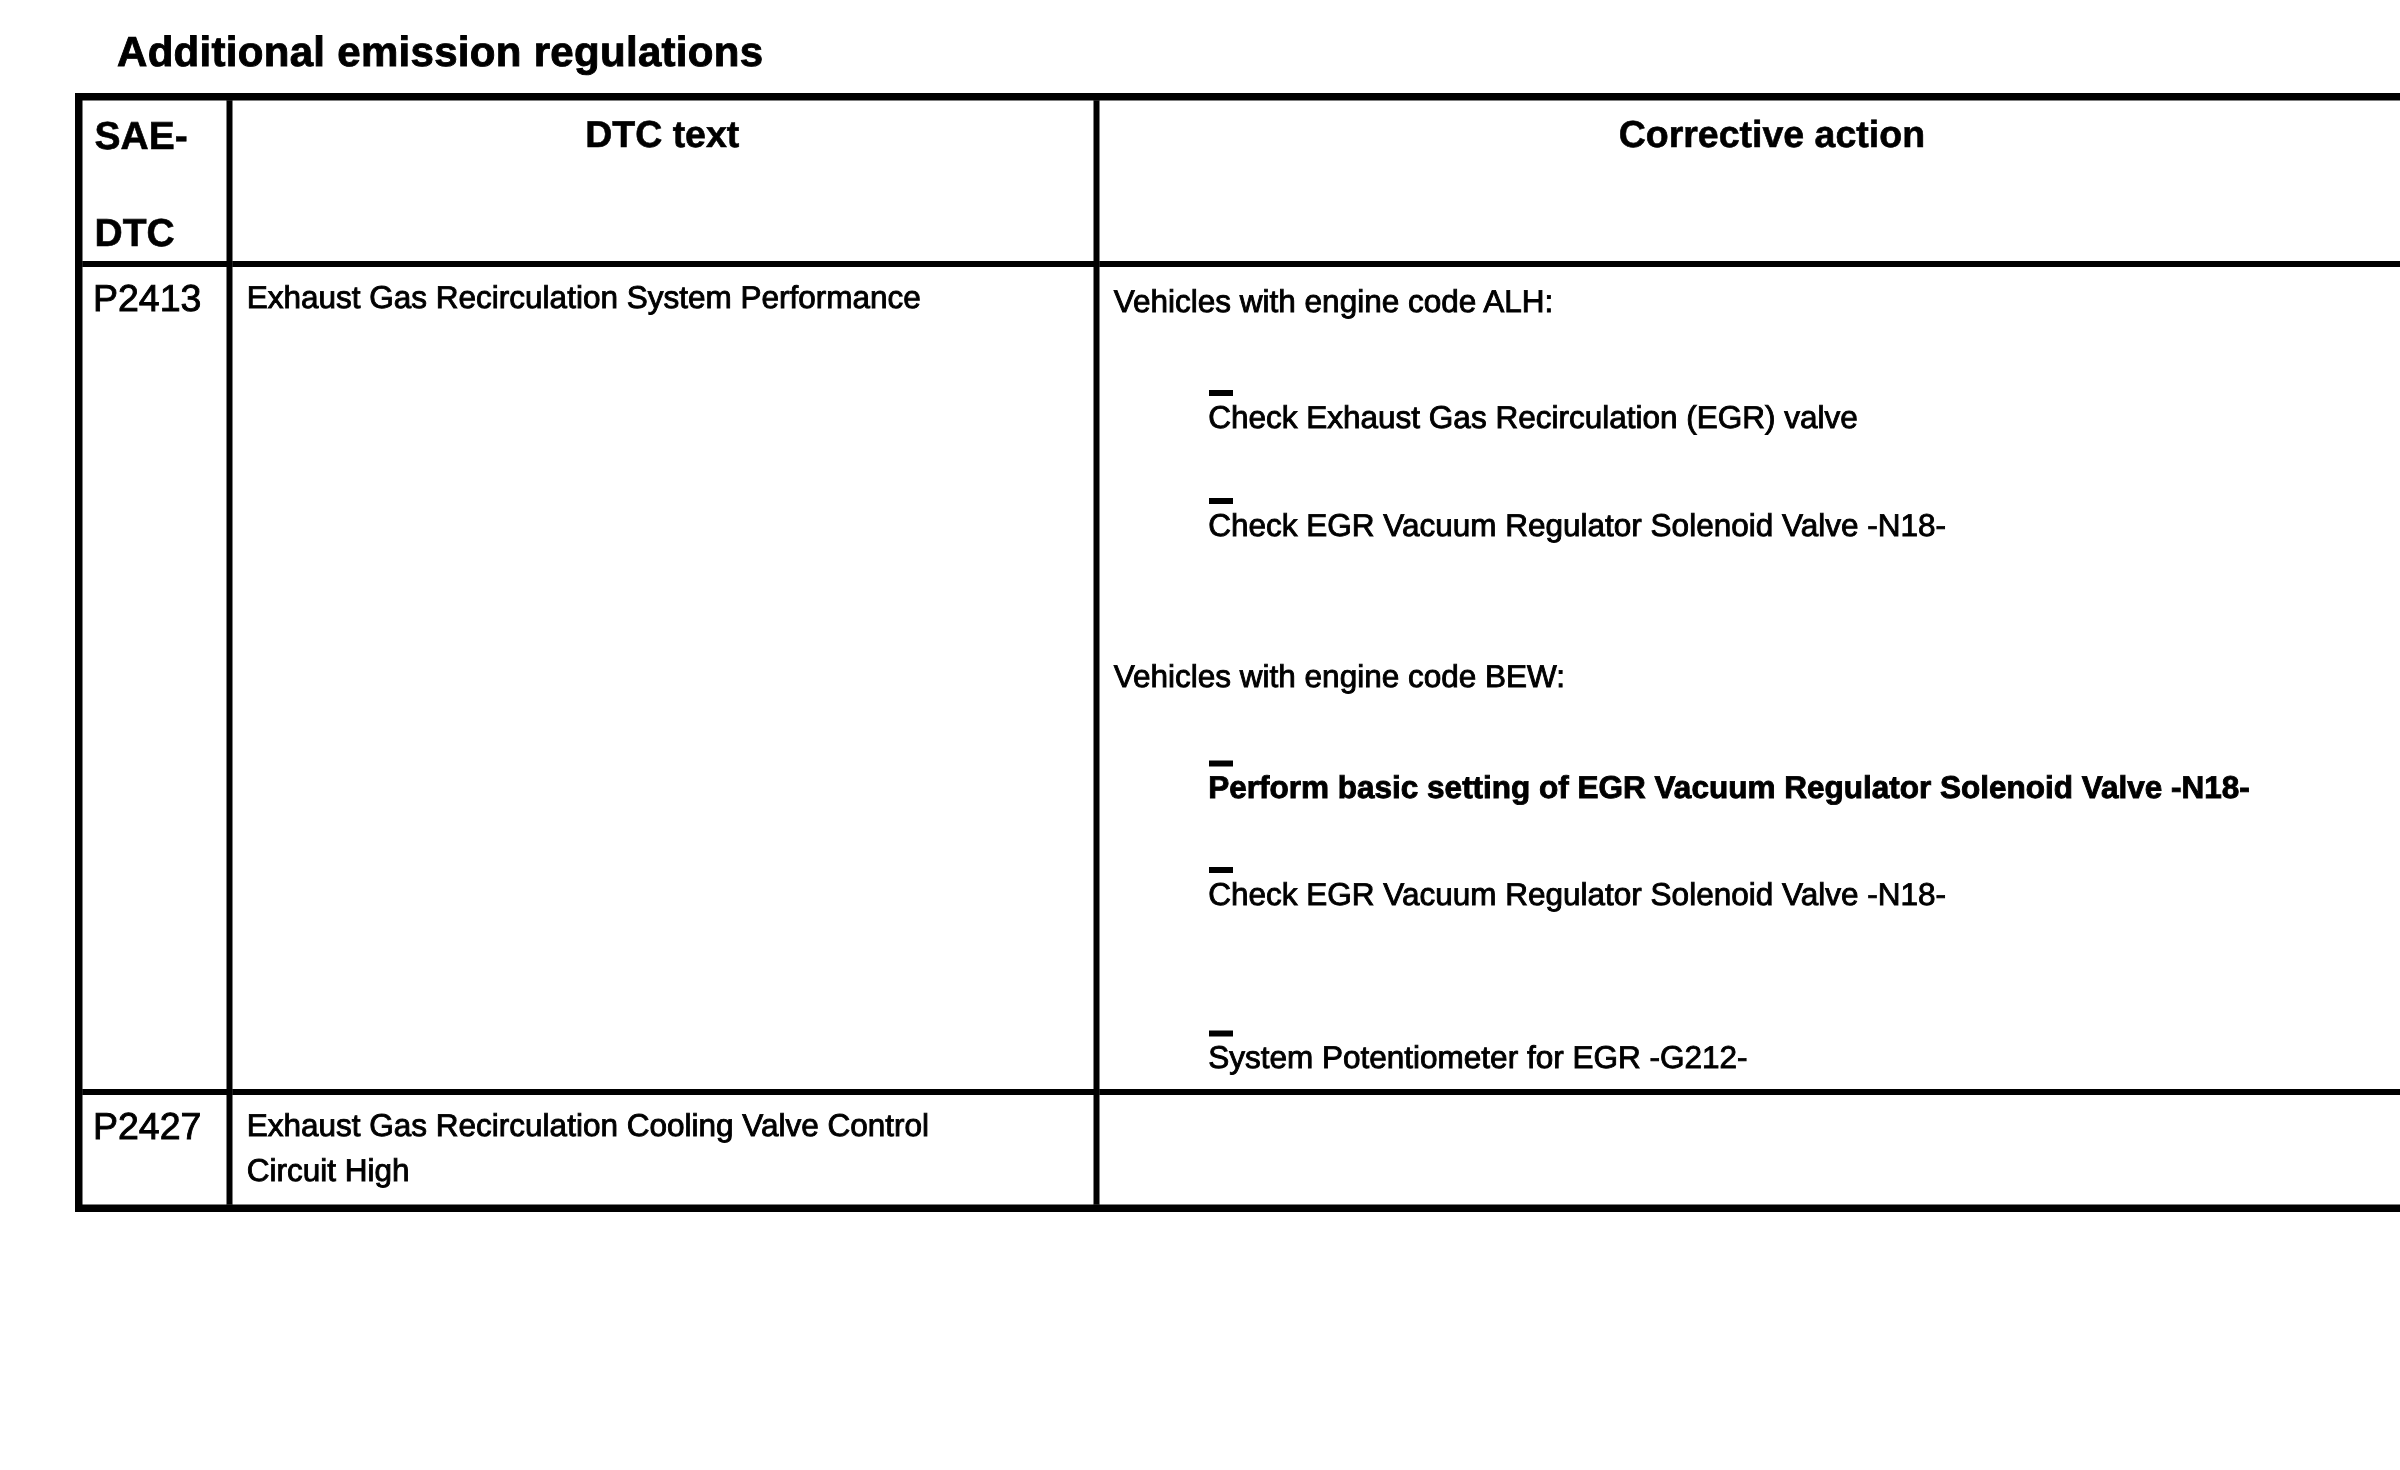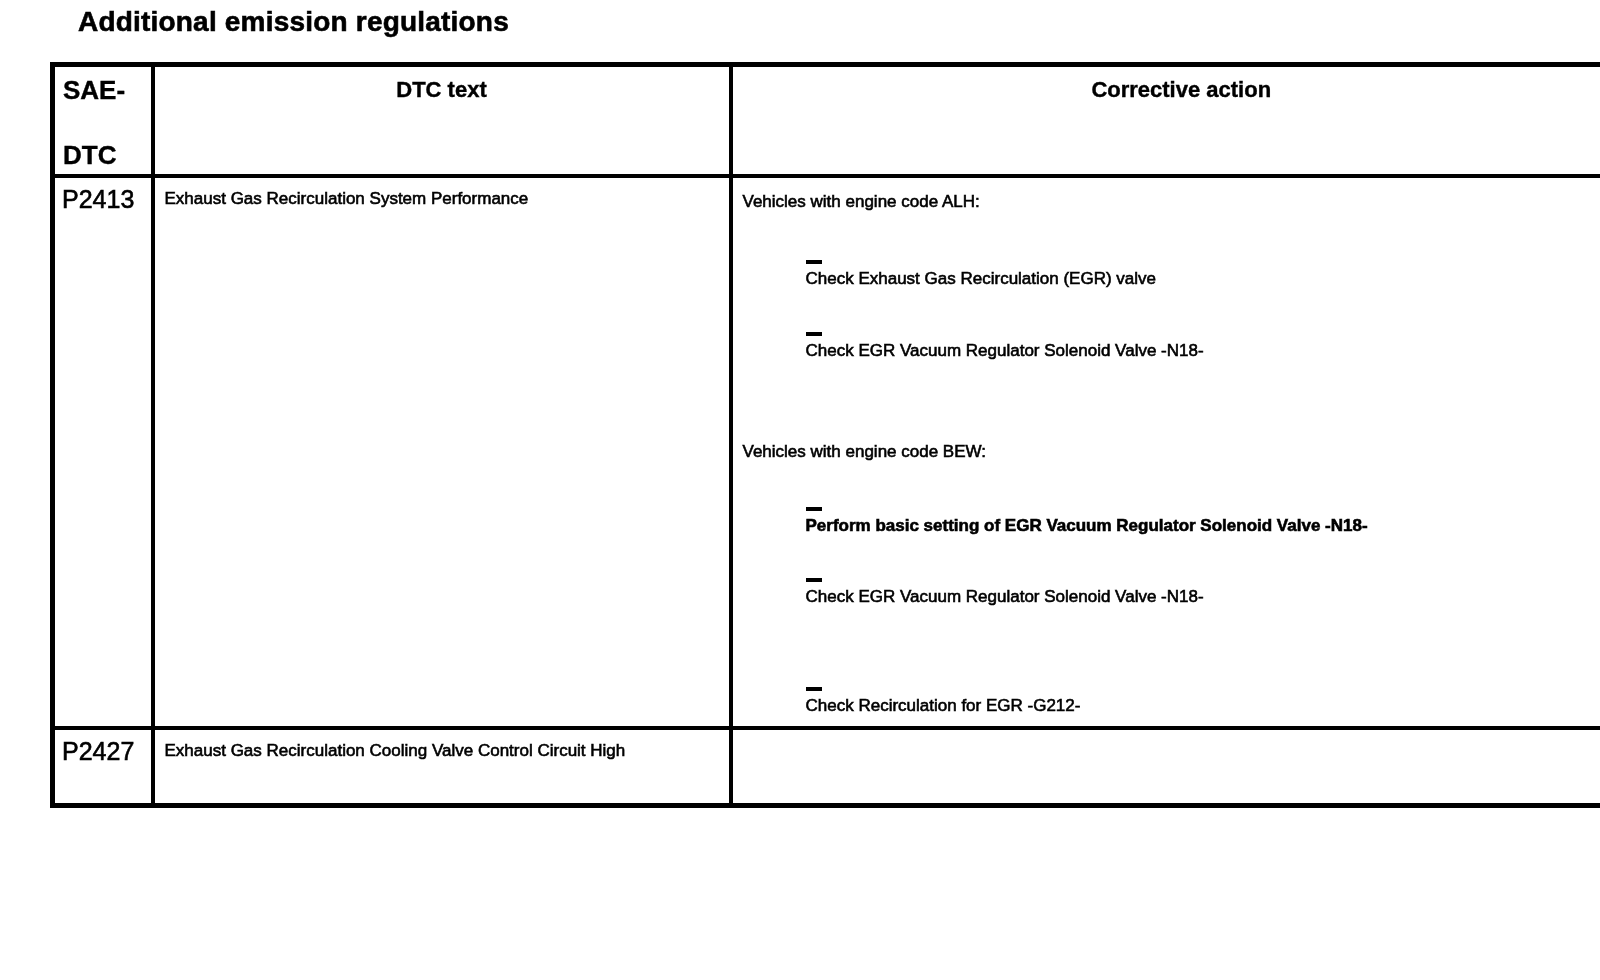--- a/index.html
+++ b/index.html
@@ -7,54 +7,54 @@
   body {
     width: 1600px; height: 980px;
     font-family: "Liberation Sans", "DejaVu Sans", sans-serif;
     color: #000000;
     position: relative;
     overflow: hidden;
   }
   .page { position: absolute; left: 0; top: 0; width: 1600px; height: 980px; background: #ffffff; }
 
   .title {
-    position: absolute; left: 78px; top: 5px;
+    position: absolute; left: 78px; top: 18px;
     font-size: 28px; font-weight: 700; line-height: 34px;
     -webkit-text-stroke: 0.6px #000;
     letter-spacing: 0.2px;
   }
 
   table.dtc-table {
     position: absolute; left: 10px; top: 62px;
     width: 1580px;
     border-collapse: collapse;
     table-layout: fixed;
     border: 5px solid #000000;
     margin-left: 40px;
   }
   col.c1 { width: 100px; }
   col.c2 { width: 578px; }
   col.c3 { width: 902px; }
 
   th, td {
     border: 4px solid #000000;
     vertical-align: top;
-    font-size: 17px;
+    font-size: 21px;
     line-height: 30px;
     -webkit-text-stroke: 0.6px #000;
   }
   tr.header-row    { height: 111px; }
   tr.row-p2413     { height: 552px; }
   tr.row-p2425     { height: 84px; }
   tr.row-p2426     { height: 83px; }
   tr.row-p2427     { height: 78px; }
 
   th {
     font-weight: 700;
-    font-size: 22px;
+    font-size: 25px;
     text-align: center;
     padding-top: 8px;
     -webkit-text-stroke: 0.4px #000;
   }
   th.code-h { text-align: left; padding-left: 8px; padding-top: 6px; font-size: 26px; }
   th.code-h .l1 { margin-top: 2px; }
   th.code-h .l2 { margin-top: 35px; }
 
   td.code { padding: 6px 2px 0 7px; font-size: 25px; }
   td.dtc  { padding: 6px 8px 0 10px; }
@@ -122,21 +122,21 @@
         <div class="bullet mt34">
           <span class="dash"></span>
           <span class="btxt">Perform basic setting of EGR Vacuum Regulator Solenoid Valve -N18-</span>
         </div>
         <div class="bullet mt31">
           <span class="dash"></span>
           <span class="btxt">Check EGR Vacuum Regulator Solenoid Valve -N18-</span>
         </div>
         <div class="bullet mt69">
           <span class="dash"></span>
-          <span class="btxt">Check Recirculation for EGR -G212-</span>
+          <span class="btxt">System Potentiometer for EGR -G212-</span>
         </div>
       </td>
     </tr>
 
 
 
     <tr class="row-p2427">
       <td class="code">P2427</td>
       <td class="dtc">
         <div class="dtc-text">Exhaust Gas Recirculation Cooling Valve Control Circuit High</div>

